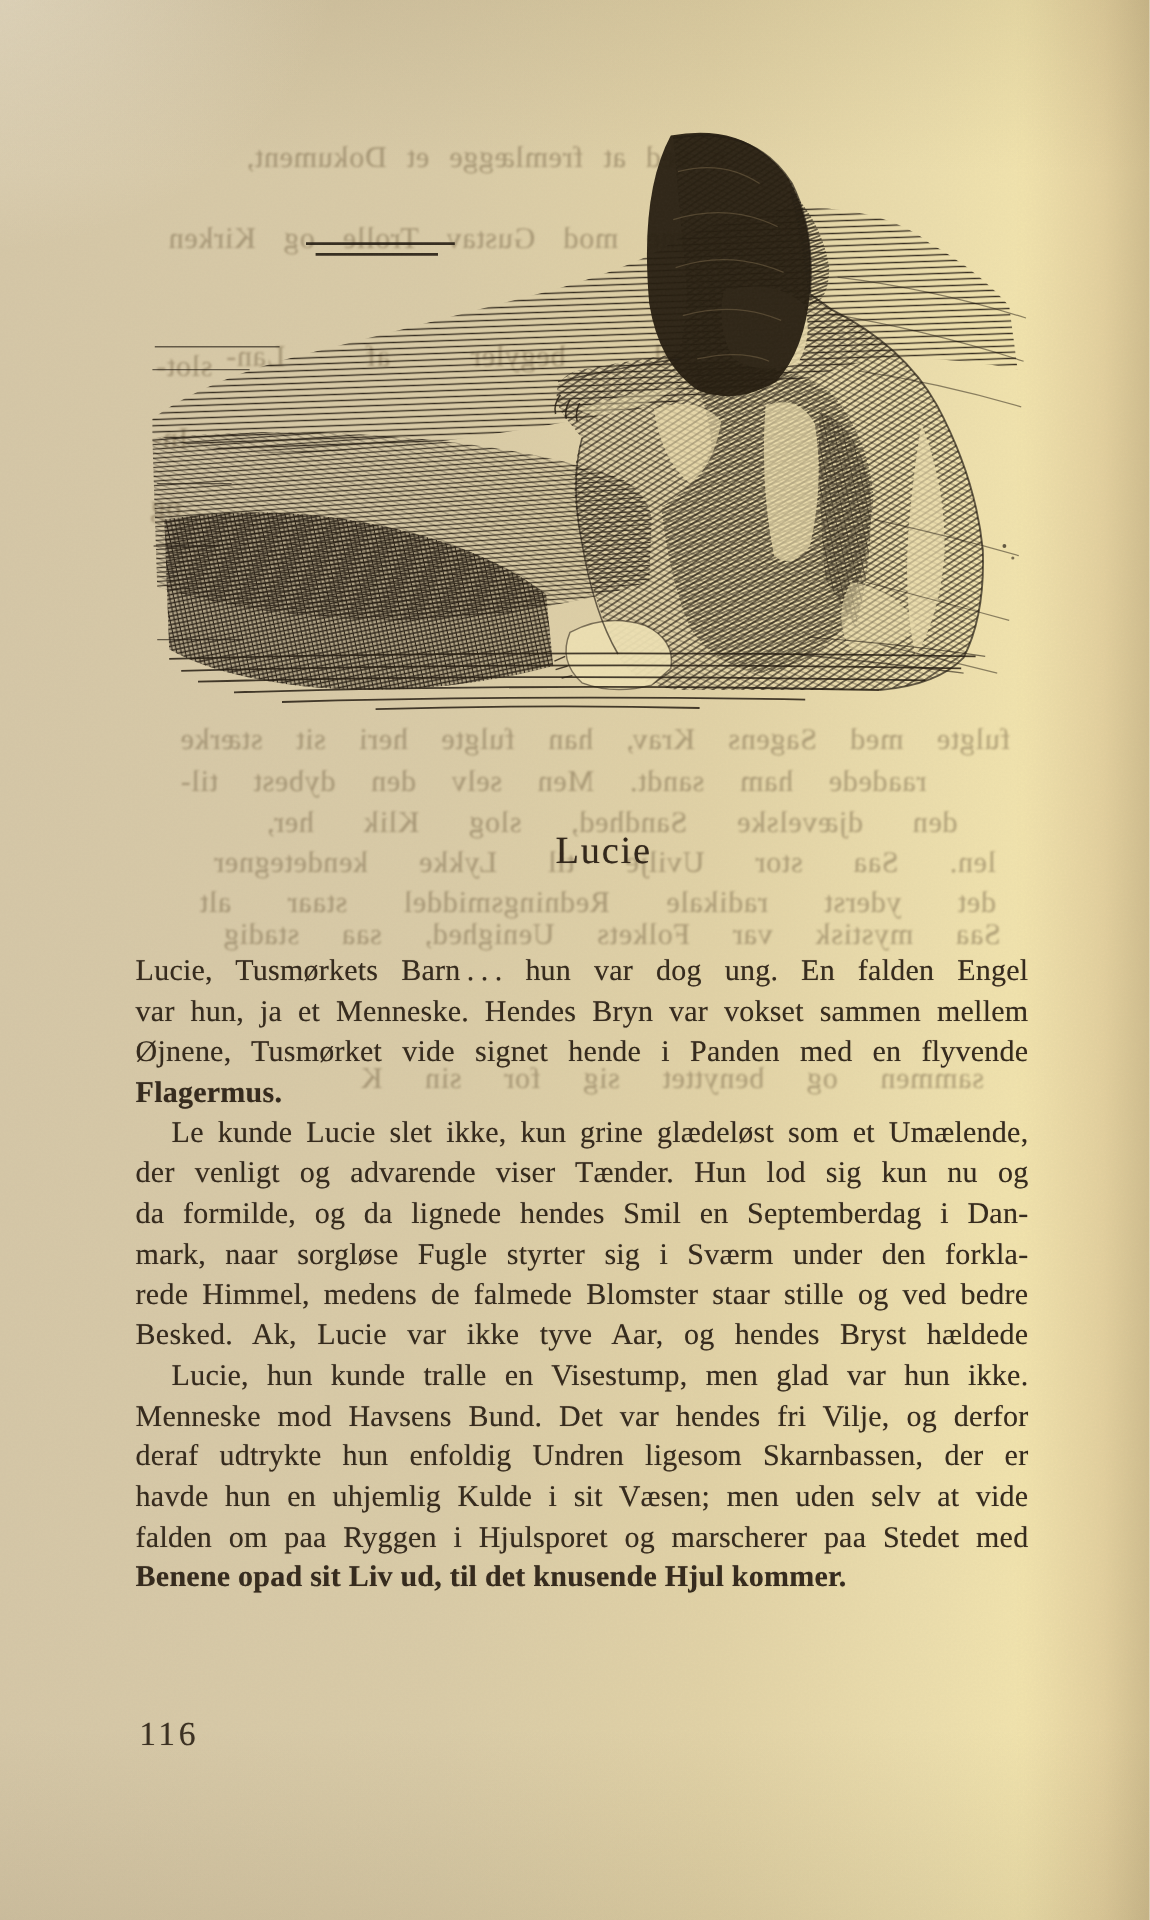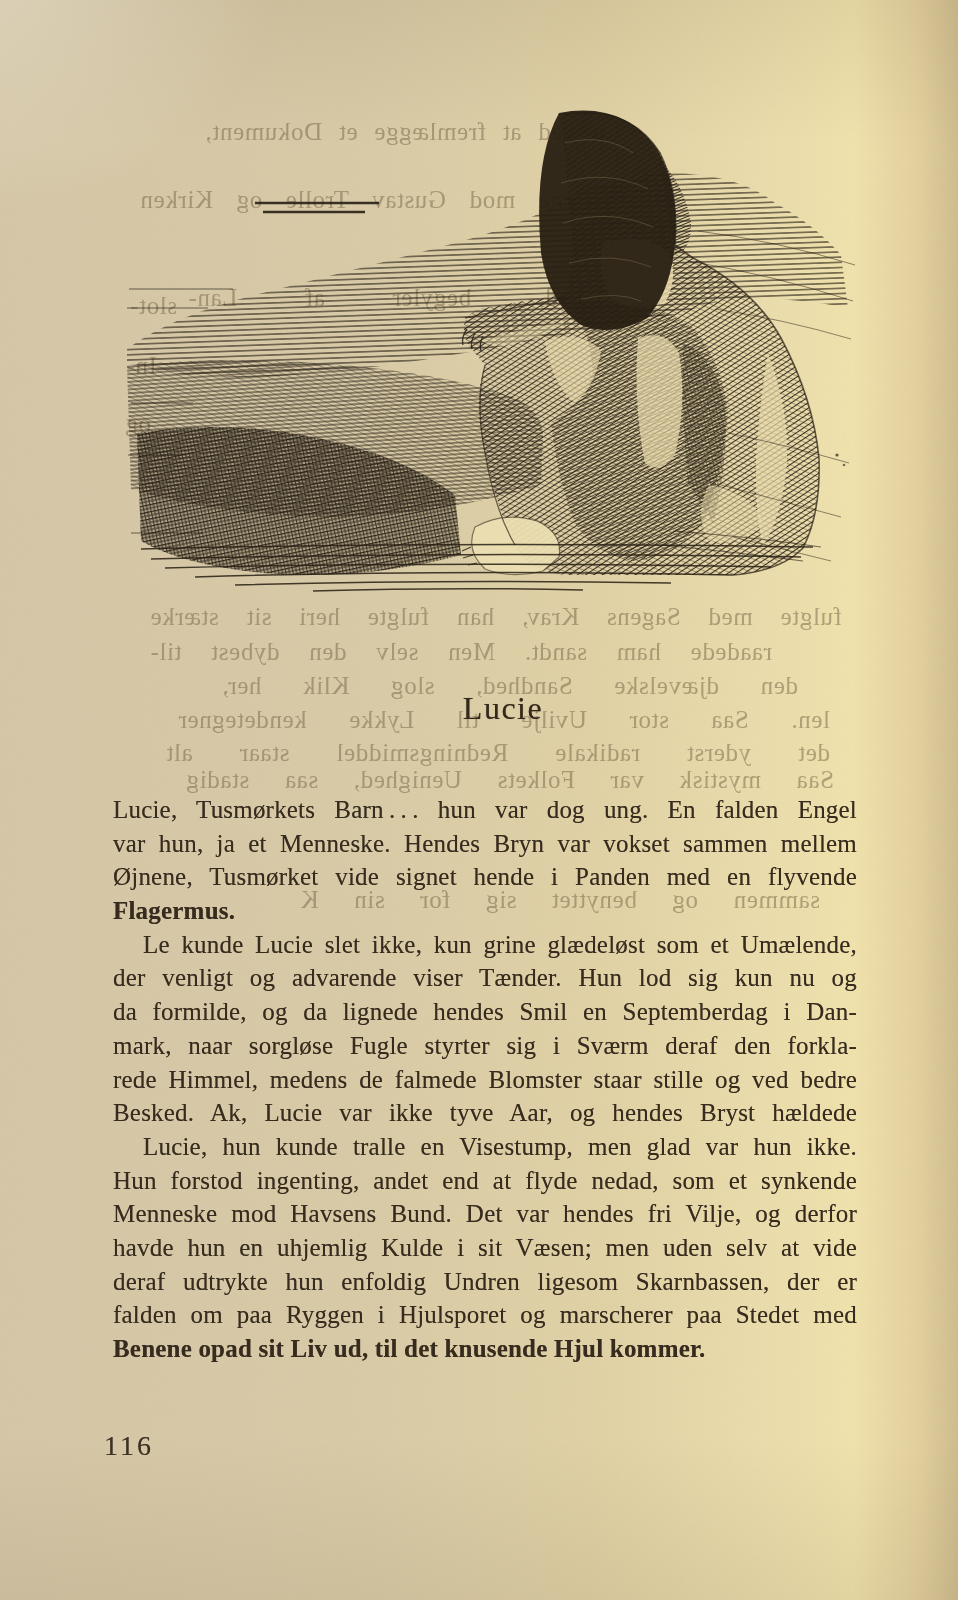--- a/index.html
+++ b/index.html
@@ -40,21 +40,21 @@
   .body-text{
     position:absolute;left:113px;top:793px;width:744px;z-index:3;
     font-size:25px;line-height:33.7px;color:#34291c;
     letter-spacing:0.2px;
     text-shadow:0 0 0.6px rgba(52,41,28,0.5);
   }
   .line{height:33.7px;text-align:justify;-moz-text-align-last:justify;text-align-last:justify;}
   .line.l{text-align-last:left;font-weight:bold;-moz-text-align-last:left;}
   .line.ji{text-indent:30px;}
   .page-number{
-    position:absolute;left:104px;top:1430px;z-index:3;
+    position:absolute;left:116px;top:1430px;z-index:3;
     font-size:28px;letter-spacing:3px;color:#3a2f21;
     text-shadow:0 0 0.6px rgba(58,47,33,0.5);
   }
 
   
   .grain{position:absolute;left:0;top:0;z-index:10;pointer-events:none;opacity:.55;}
 </style>
 </head>
 <body>
 
@@ -146,28 +146,27 @@
   <div class="chapter-title">Lucie</div>
 
   <div class="body-text">
       <div class="line j">Lucie, Tusmørkets Barn . . . hun var dog ung. En falden Engel</div>
       <div class="line j">var hun, ja et Menneske. Hendes Bryn var vokset sammen mellem</div>
       <div class="line j">Øjnene, Tusmørket vide signet hende i Panden med en flyvende</div>
       <div class="line l">Flagermus.</div>
       <div class="line ji">Le kunde Lucie slet ikke, kun grine glædeløst som et Umælende,</div>
       <div class="line j">der venligt og advarende viser Tænder. Hun lod sig kun nu og</div>
       <div class="line j">da formilde, og da lignede hendes Smil en Septemberdag i Dan-</div>
-      <div class="line j">mark, naar sorgløse Fugle styrter sig i Sværm deraf den forkla-</div>
+      <div class="line j">mark, naar sorgløse Fugle styrter sig i Sværm under den forkla-</div>
       <div class="line j">rede Himmel, medens de falmede Blomster staar stille og ved bedre</div>
       <div class="line j">Besked. Ak, Lucie var ikke tyve Aar, og hendes Bryst hældede</div>
       <div class="line ji">Lucie, hun kunde tralle en Visestump, men glad var hun ikke.</div>
-      <div class="line j">Hun forstod ingenting, andet end at flyde nedad, som et synkende</div>
       <div class="line j">Menneske mod Havsens Bund. Det var hendes fri Vilje, og derfor</div>
+      <div class="line j">deraf udtrykte hun enfoldig Undren ligesom Skarnbassen, der er</div>
       <div class="line j">havde hun en uhjemlig Kulde i sit Væsen; men uden selv at vide</div>
-      <div class="line j">deraf udtrykte hun enfoldig Undren ligesom Skarnbassen, der er</div>
       <div class="line j">falden om paa Ryggen i Hjulsporet og marscherer paa Stedet med</div>
       <div class="line l">Benene opad sit Liv ud, til det knusende Hjul kommer.</div>
     </div>
 
   <div class="page-number">116</div>
 
   <svg class="grain" width="958" height="1600" aria-hidden="true">
     <filter id="grainF">
       <feTurbulence type="fractalNoise" baseFrequency="0.55" numOctaves="2" seed="7"></feTurbulence>
       <feColorMatrix type="matrix" values="0 0 0 0 0.35  0 0 0 0 0.30  0 0 0 0 0.22  0 0 0 0.09 0"></feColorMatrix>

